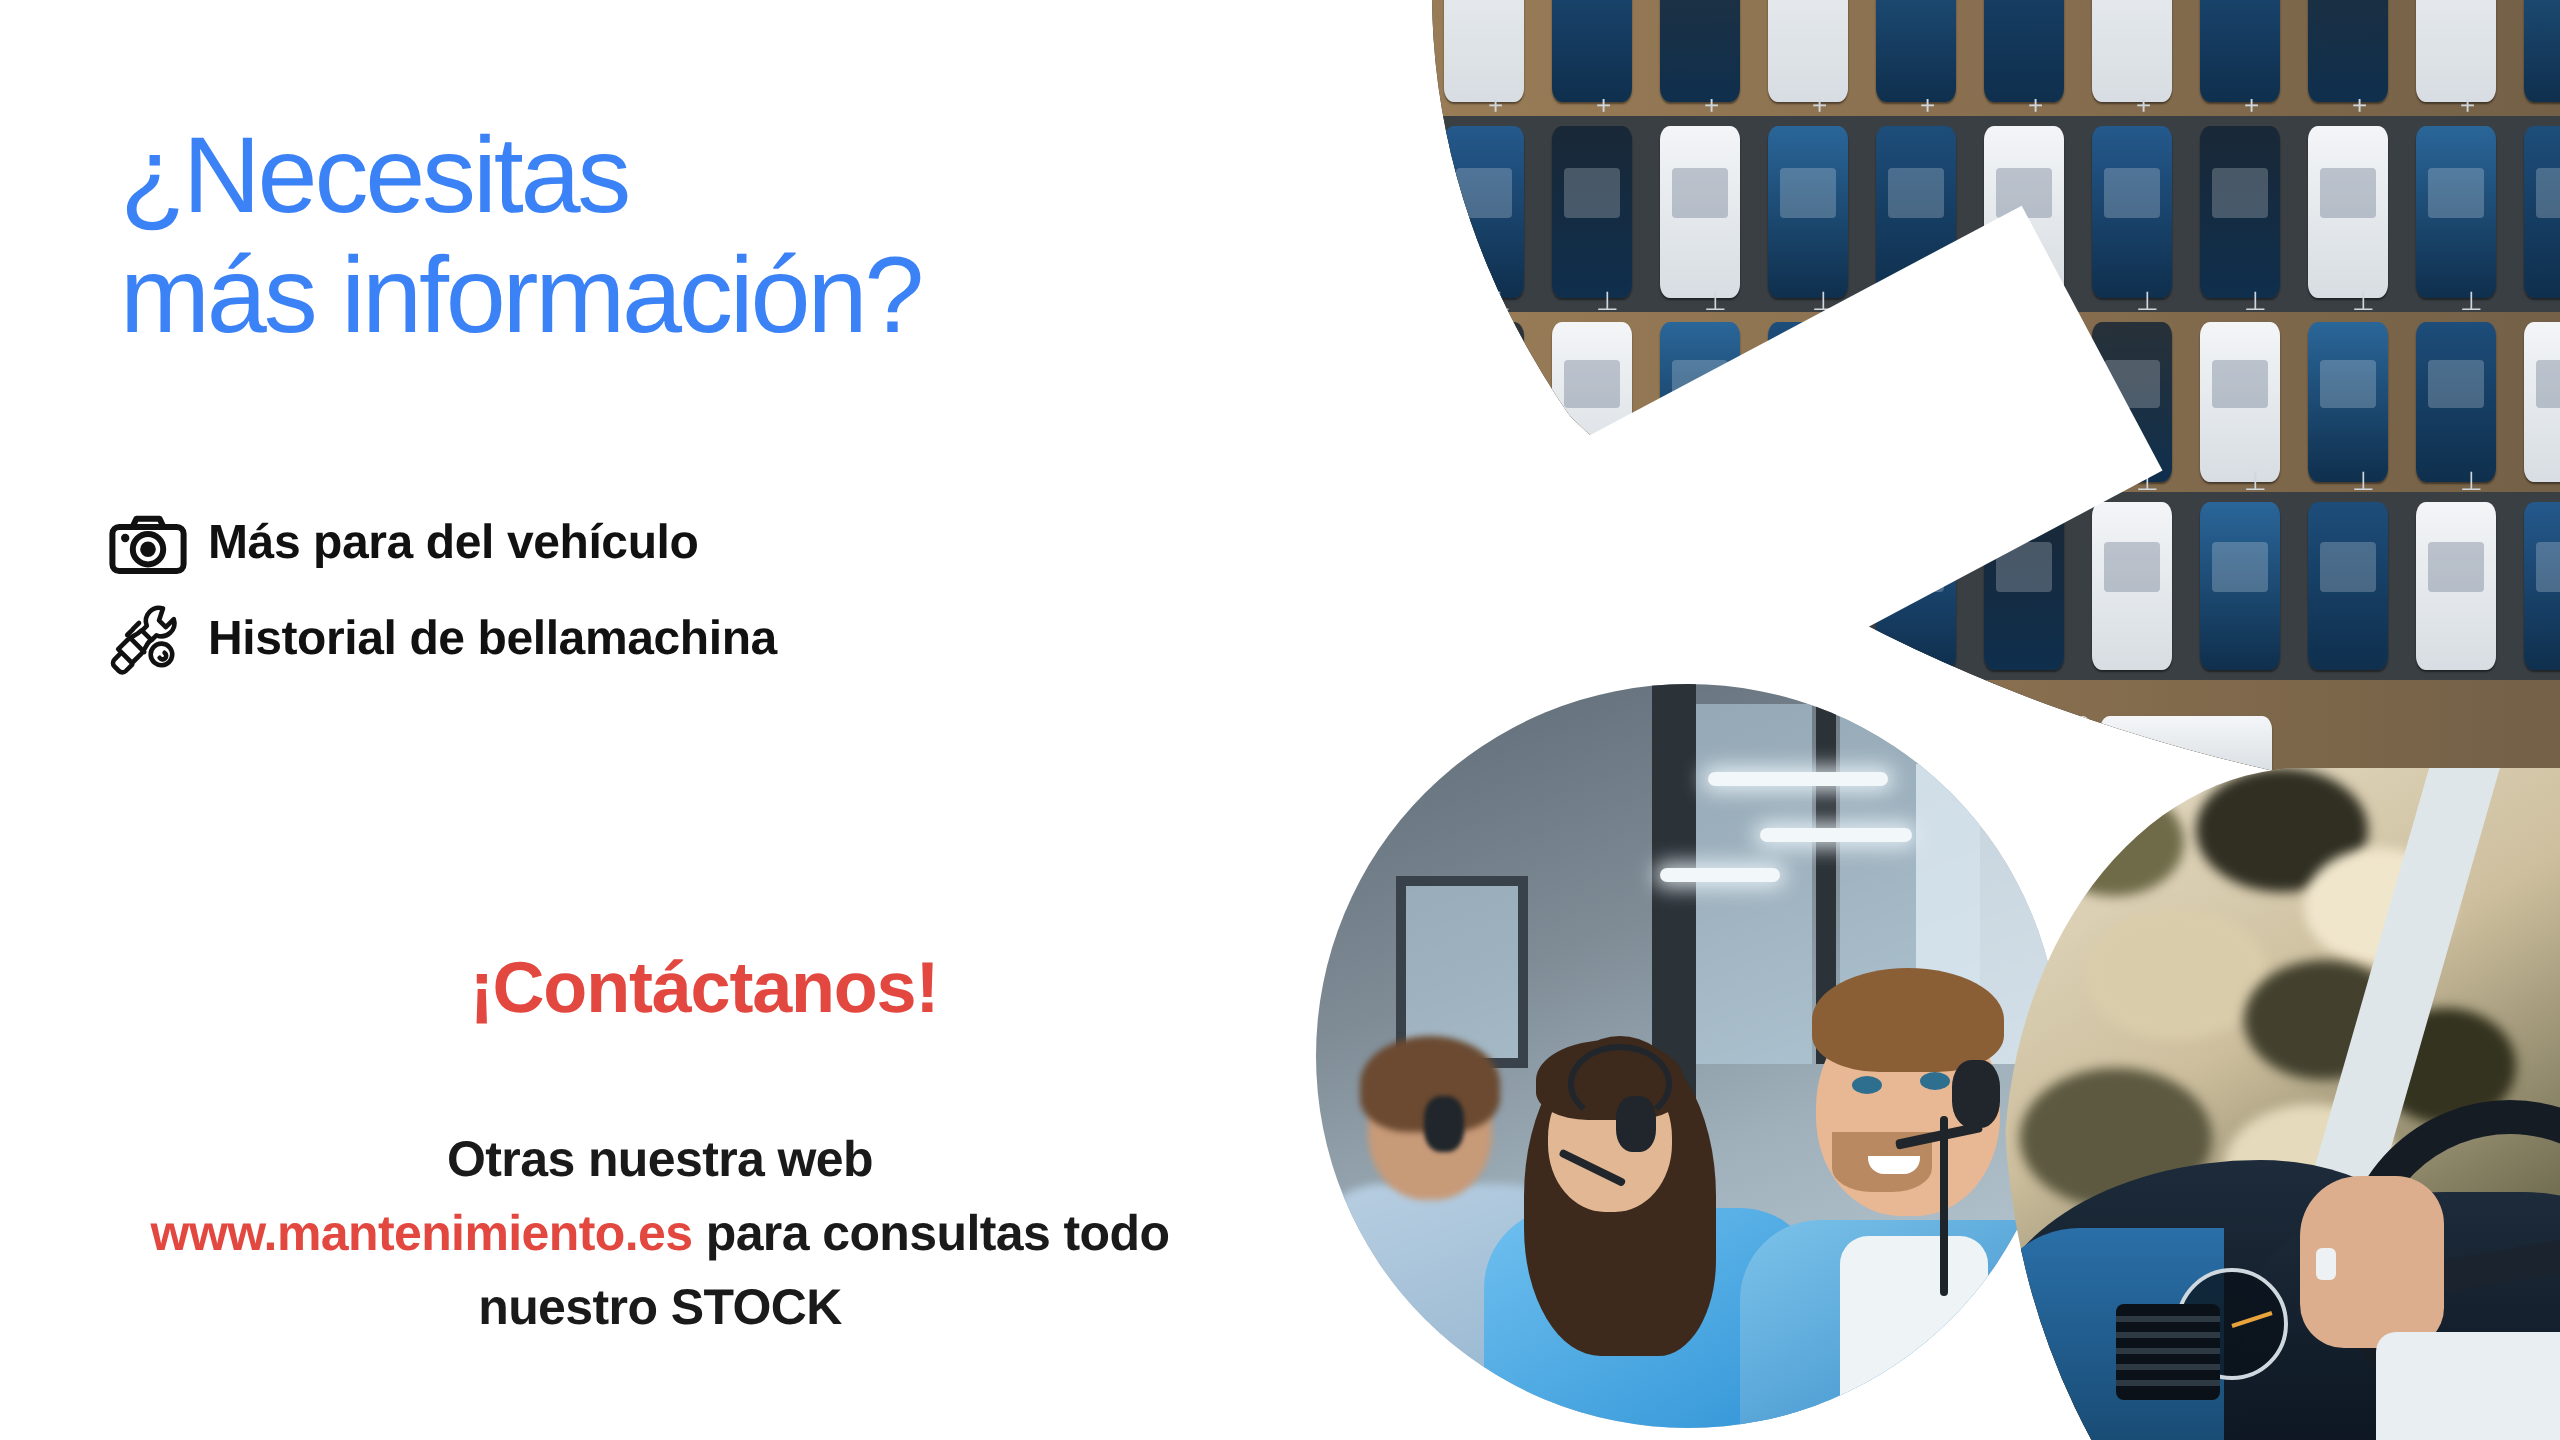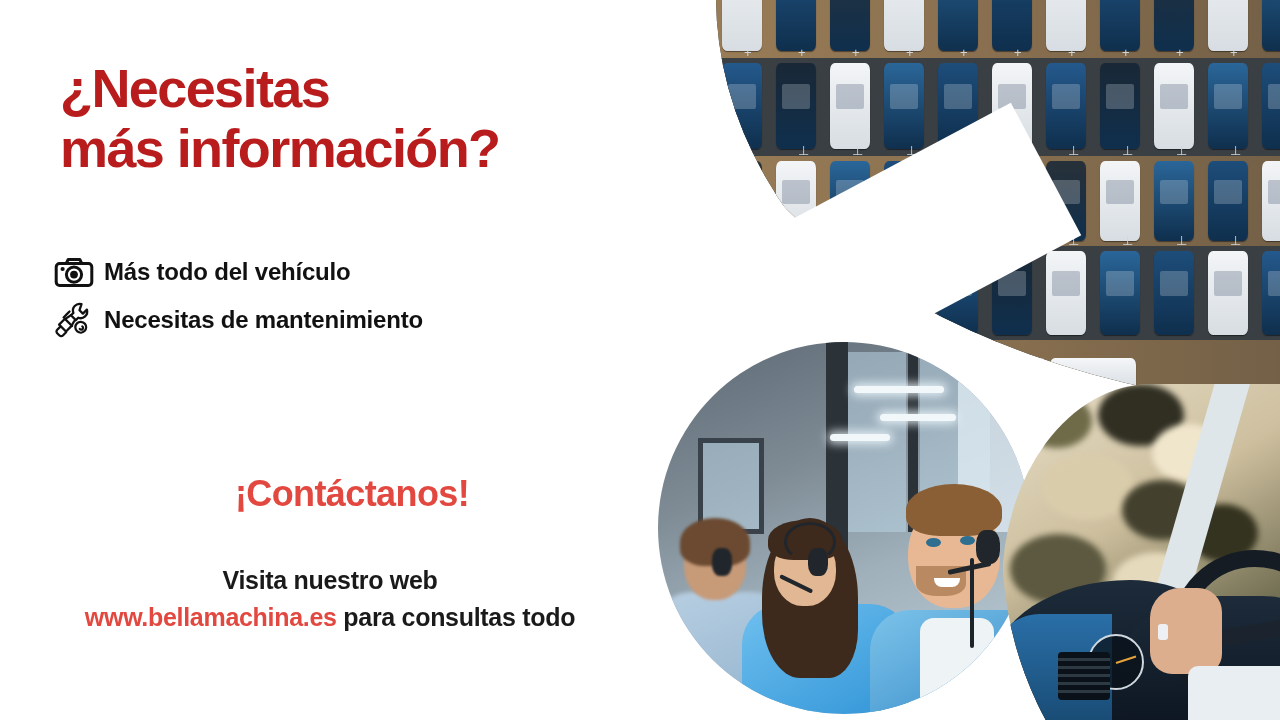--- a/index.html
+++ b/index.html
@@ -8,22 +8,22 @@
     background:#ffffff;
     font-family:"Liberation Sans", sans-serif;
     overflow:hidden;
     position:relative;
   }
   .stage { position:absolute; inset:0; width:1280px; height:720px; background:#fff; overflow:hidden; }
 
   
   .headline {
     position:absolute; left:60px; top:58px;
-    font-size:54px; font-weight:700; line-height:1.12;
-    letter-spacing:-1.6px; color:#b91c1c; white-space:pre-line;
+    font-size:54px; font-weight:400; line-height:1.12;
+    letter-spacing:-1.6px; color:#3b82f6; white-space:pre-line;
   }
 
   .bullets { position:absolute; left:52px; top:248px; width:560px; }
   .bullet { display:flex; align-items:center; height:48px; }
   .bullet .b-icon { width:44px; min-width:44px; display:flex; align-items:center; justify-content:center; }
   .bullet .b-label {
     font-size:24px; font-weight:700; color:#111; letter-spacing:-0.2px;
     margin-left:8px; white-space:nowrap;
   }
   .bullet.sparkle .b-label { margin-left:10px; }
@@ -359,40 +359,41 @@
     <div class="bullet">
       <span class="b-icon">
         <svg width="40" height="32" viewBox="0 0 40 32" fill="none">
           <rect x="2.2" y="7.5" width="35.6" height="22" rx="3.4" stroke="#111" stroke-width="3"></rect>
           <path d="M12 8 L14.2 3.4 H25.8 L28 8" stroke="#111" stroke-width="3" stroke-linejoin="round" fill="none"></path>
           <circle cx="20" cy="18.6" r="7.6" stroke="#111" stroke-width="3"></circle>
           <circle cx="20" cy="18.6" r="3.9" fill="#111"></circle>
           <circle cx="8.6" cy="13" r="2.1" fill="#111"></circle>
         </svg>
       </span>
-      <span class="b-label">Más todo del vehículo</span>
+      <span class="b-label">Más para del vehículo</span>
     </div>
 
 
     <div class="bullet">
       <span class="b-icon">
         <svg width="40" height="38" viewBox="0 0 40 38" fill="none" stroke="#111" stroke-width="2.3" stroke-linejoin="round" stroke-linecap="round">
           <path d="M27.5 3.2 a6.6 6.6 0 0 0-8.1 8.7 l-2.4 2.4 4.8 4.8 2.4-2.4 a6.6 6.6 0 0 0 8.7-8.1 l-4 4-3.4-3.4 z"></path>
           <path d="M12.4 13.6 l3.1-3.1 M9.6 16.5 l3.1-3.1"></path>
           <path d="M16.6 14.3 c-2.6 2.6-5 2.8-6.9 4.7 l-4.6 4.6 6.9 6.9 4.6-4.6 c1.9-1.9 2.1-4.3 4.7-6.9"></path>
           <path d="M6.4 25.6 l-3.2 3.2 a2.4 2.4 0 0 0 0 3.4 l2.3 2.3 a2.4 2.4 0 0 0 3.4 0 l3.2-3.2"></path>
           <path d="M11.2 18.1 l6.9 6.9"></path>
           <path d="M30.9 22.8 a5.4 5.4 0 1 0-7.6 7.6 a5.4 5.4 0 0 0 7.6-7.6 z m-2.6 2.6 a1.8 1.8 0 1 1-2.5 2.5"></path>
         </svg>
       </span>
-      <span class="b-label">Necesitas de mantenimiento</span>
+      <span class="b-label">Historial de bellamachina</span>
     </div>
 
   </div>
 
   <div class="cta" style="color: rgb(226, 72, 63);">¡Contáctanos!</div>
 
   <div class="webblock">
-    <span class="line">Visita nuestro web</span>
-    <span class="line"><span class="url" style="color: rgb(226, 72, 63);">www.bellamachina.es</span><span> para consultas todo</span></span>
+    <span class="line">Otras nuestra web</span>
+    <span class="line"><span class="url" style="color: rgb(226, 72, 63);">www.mantenimiento.es</span><span> para consultas todo</span></span>
+    <span class="line">nuestro STOCK</span>
   </div>
 
 </div>
 
 </body></html>

